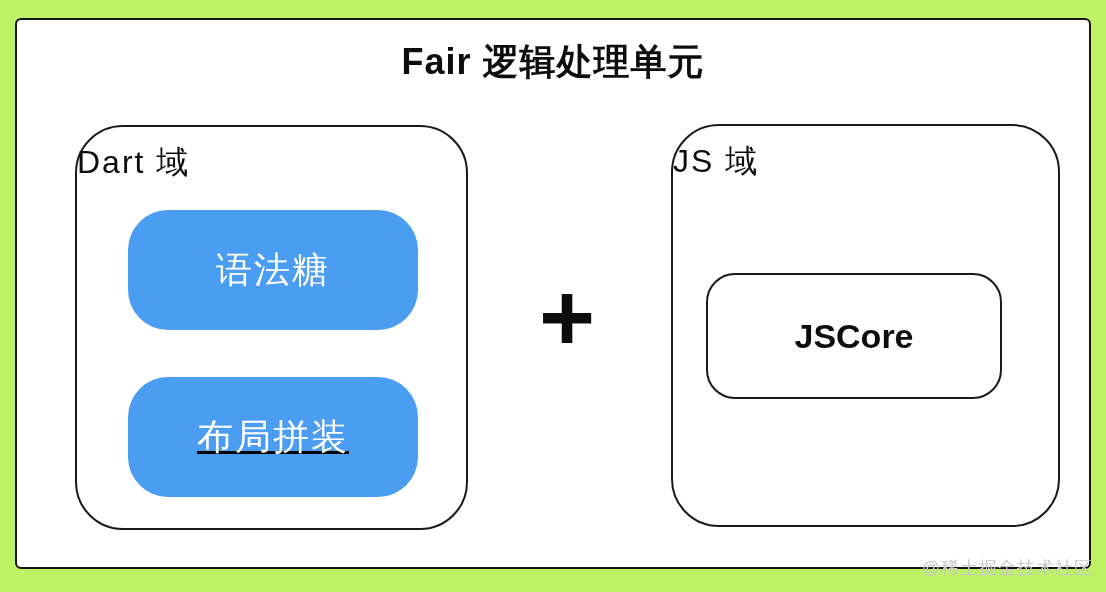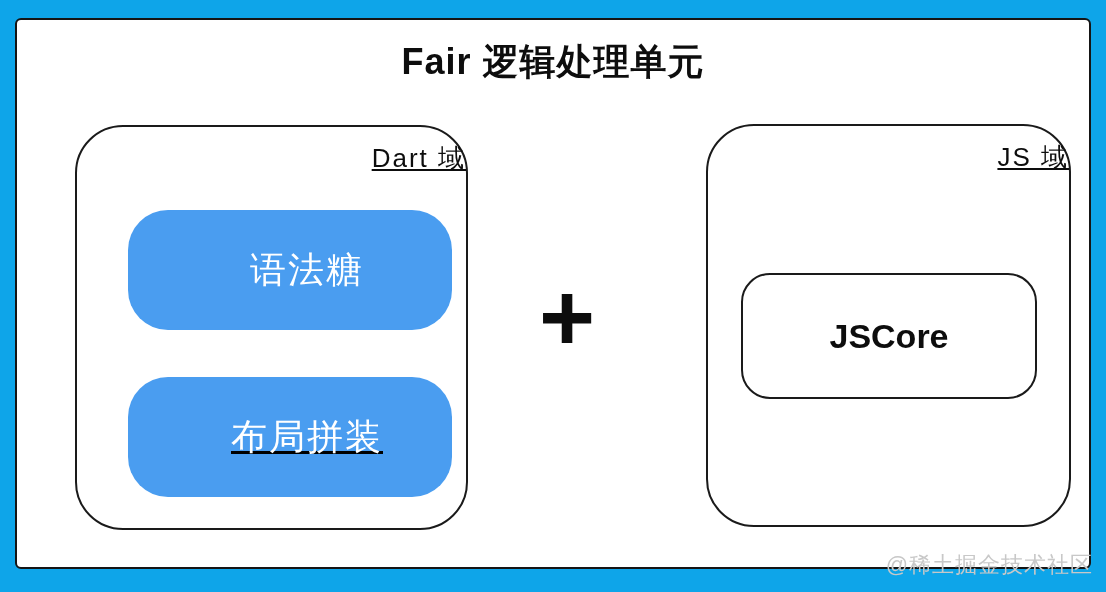--- a/index.html
+++ b/index.html
@@ -5,21 +5,21 @@
   html, body {
     margin: 0;
     padding: 0;
     background: #ffffff;
     font-family: "Liberation Sans", "DejaVu Sans", sans-serif;
   }
   .canvas {
     position: relative;
     width: 1106px;
     height: 592px;
-    background: #0ea5e9;
+    background: #bef264;
     overflow: hidden;
   }
   .outer-frame {
     position: absolute;
     left: 15px;
     top: 18px;
     width: 1072px;
     height: 547px;
     border: 2px solid #151515;
     border-radius: 6px;
@@ -42,47 +42,46 @@
     border: 2px solid #1a1a1a;
     border-radius: 48px;
   }
   .dart-domain-box {
     left: 58px;
     top: 105px;
     width: 389px;
     height: 401px;
   }
   .js-domain-box {
-    left: 689px;
+    left: 654px;
     top: 104px;
     width: 361px;
     height: 399px;
+    padding-left: 24px;
   }
   .domain-label {
     position: absolute;
     left: 0;
     top: 14px;
     width: 100%;
-    text-align: right;
-    font-size: 26px;
+    text-align: left;
+    font-size: 32px;
     font-weight: 400;
     color: #0d0d0d;
     letter-spacing: 2px;
-    text-decoration: underline;
   }
   .pill {
     position: absolute;
     width: 290px;
     height: 120px;
     background: #4A9DF0;
     border-radius: 40px;
     display: flex;
     align-items: center;
     justify-content: center;
-    padding-left: 34px;
   }
   .pill-label {
     color: #ffffff;
     font-size: 36px;
     font-weight: 500;
     letter-spacing: 2px;
   }
   .pill-syntax { left: 51px; top: 83px; }
   .pill-layout { left: 51px; top: 250px; text-decoration: underline; }
   .jscore-box {
@@ -114,21 +113,21 @@
     justify-content: center;
     font-size: 96px;
     font-weight: 700;
     color: #0d0d0d;
     line-height: 1;
   }
   .watermark {
     position: absolute;
     right: -4px;
     bottom: -13px;
-    font-size: 22px;
+    font-size: 18px;
     color: #c8c8c8;
     letter-spacing: 1px;
     z-index: 5;
     white-space: nowrap;
     margin-left: 38px;
   }
 </style>
 </head>
 <body>
 

